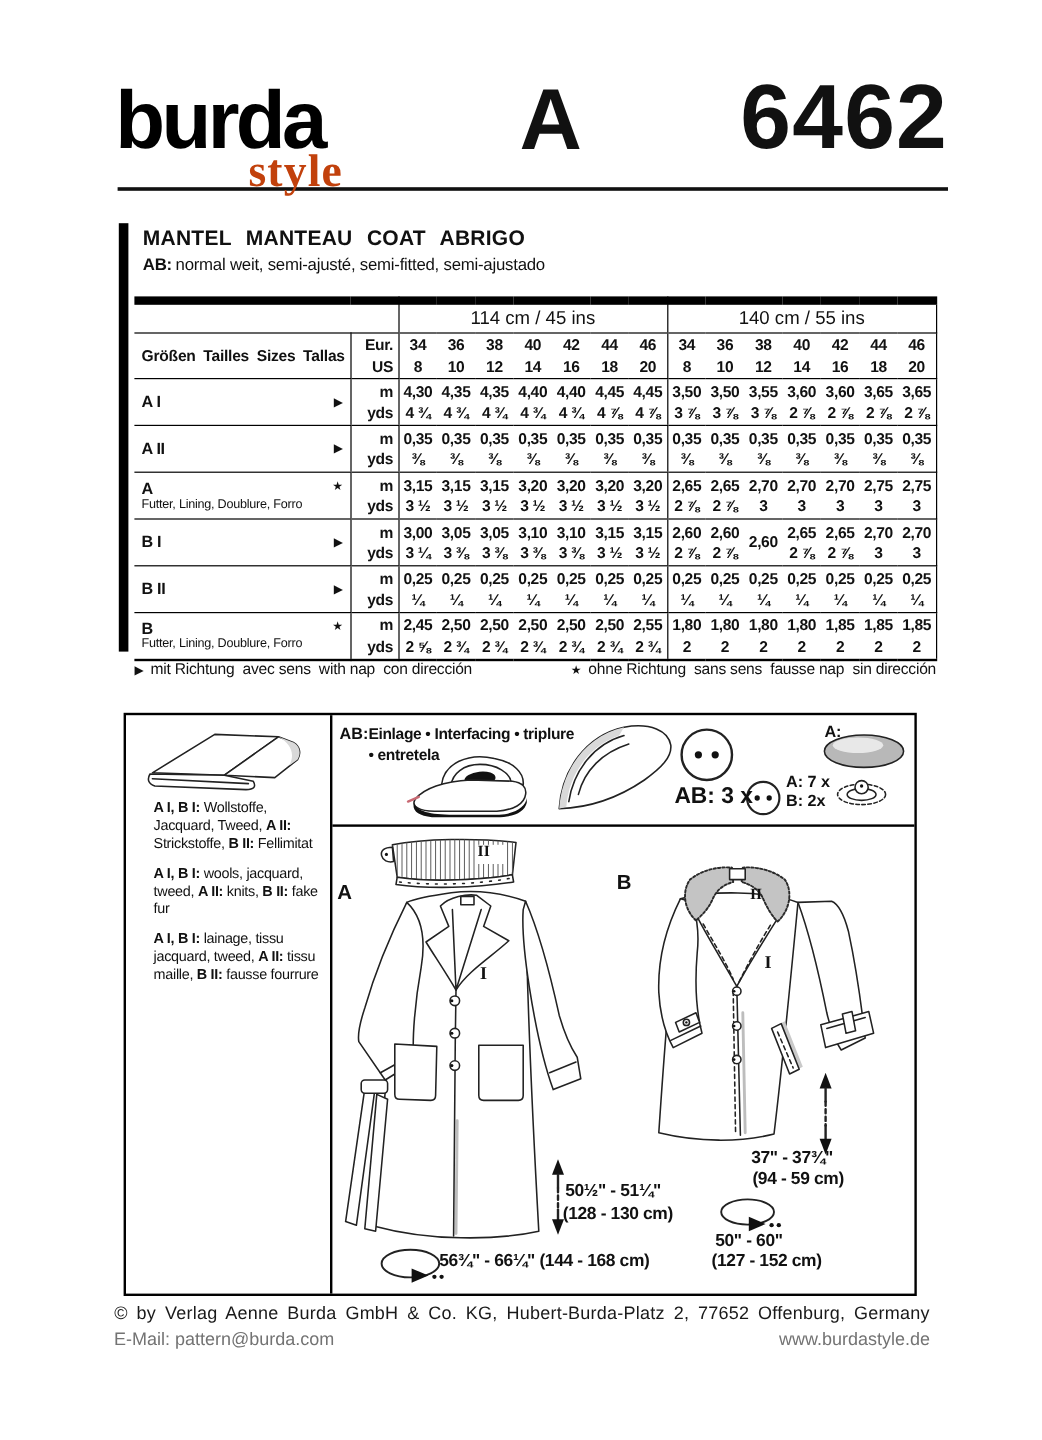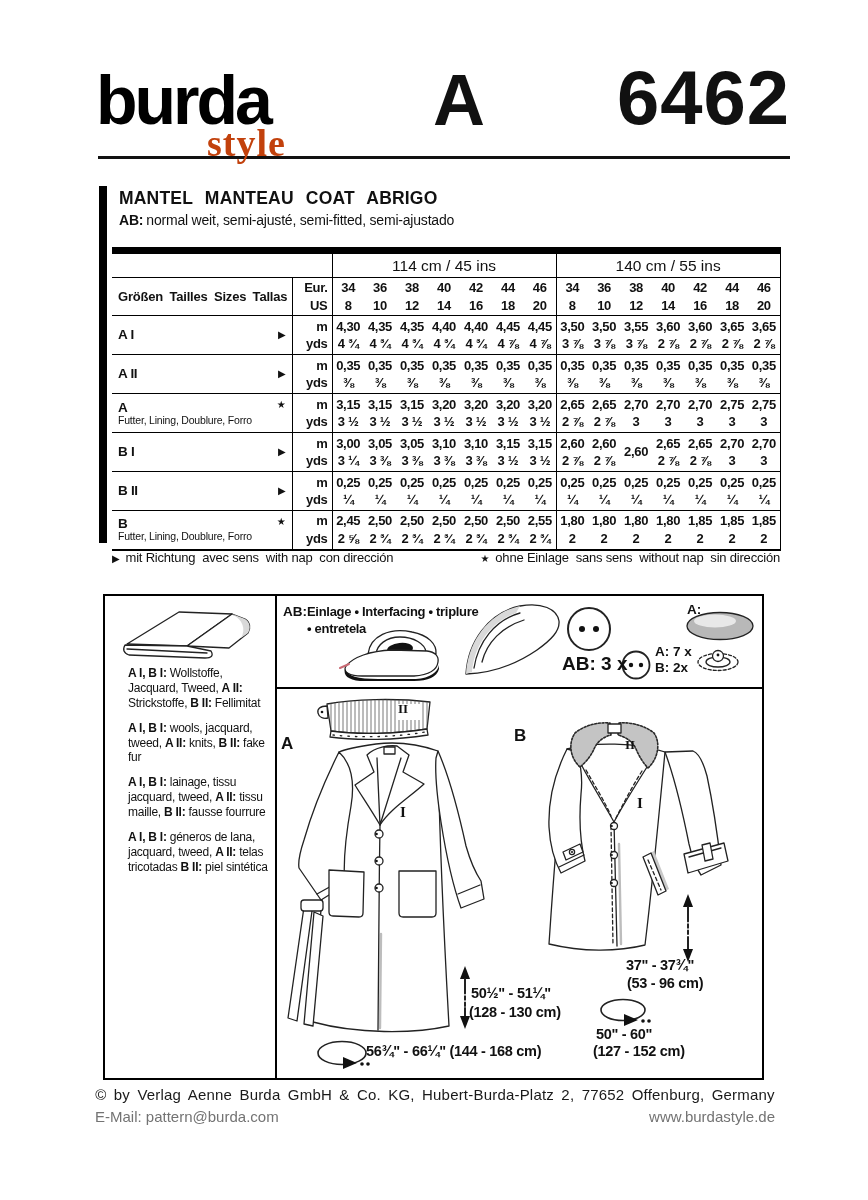--- a/index.html
+++ b/index.html
@@ -591,21 +591,21 @@
             <div>1,85</div>
             <div>2</div>
           </td>
         </tr>
       </tbody>
 </table>
 </div>
 
 <div class="abs footnotes">
   <span><span class="fn-mark">▶</span><span>mit Richtung  avec sens  with nap  con dirección</span></span>
-  <span><span class="fn-mark">★</span><span>ohne Einlage  sans sens  without nap  sin dirección</span></span>
+  <span><span class="fn-mark">★</span><span>ohne Richtung  sans sens  fausse nap  sin dirección</span></span>
 </div>
 
 <div class="abs lower-box">
   <div class="v-divider"></div>
   <div class="h-divider"></div>
 
   <svg style="position:absolute;left:0;top:0;" width="657" height="106" viewBox="0 0 657 106">
     <g transform="translate(12,8)">
       <path class="f" d="M10 40 L62 8 L115 10 L70 42 Z"></path>
       <path class="f" d="M115 10 L128 15 C133 18,134 24,131 29 L112 44 L70 42 Z"></path>
@@ -747,42 +747,41 @@
       <circle class="solid" cx="366" cy="327" r="1.8"></circle>
         <circle class="solid" cx="372" cy="327" r="1.8"></circle>
     </g>
   </svg>
 </div>
 
 <div class="abs materials" id="materials">
     <p><b>A I, B I:</b><span> Wollstoffe, Jacquard, Tweed, </span><b>A II:</b><span> Strickstoffe, </span><b>B II:</b><span> Fellimitat</span></p>
     <p><b>A I, B I:</b><span> wools, jacquard, tweed, </span><b>A II:</b><span> knits, </span><b>B II:</b><span> fake fur</span></p>
     <p><b>A I, B I:</b><span> lainage, tissu jacquard, tweed, </span><b>A II:</b><span> tissu maille, </span><b>B II:</b><span> fausse fourrure</span></p>
-    <p><b>A I, B I:</b><span> géneros de lana, jacquard, tweed, </span><b>A II:</b><span> telas tricotadas </span><b>B II:</b><span> piel sintética</span></p>
   </div>
 
 <div class="abs lbl notion-ab">AB:</div>
 <div class="abs notion-interfacing">Einlage • Interfacing • triplure • entretela</div>
 <div class="abs lbl btn-large-lbl">AB: 3 x</div>
 <div class="abs lbl btn-small-a">A: 7 x</div>
 <div class="abs lbl btn-small-b">B: 2x</div>
 <div class="abs lbl snap-lbl">A:</div>
 
 <div class="abs coat-letter coat-a-lbl">A</div>
 <div class="abs coat-letter coat-b-lbl">B</div>
 <div class="abs roman rn-a1">I</div>
 <div class="abs roman rn-a2">II</div>
 <div class="abs roman rn-b1">I</div>
 <div class="abs roman rn-b2">II</div>
 
 <div class="abs meas m-alen1">50½" - 51¼"</div>
 <div class="abs meas m-alen2">(128 - 130 cm)</div>
 <div class="abs meas m-awid">56¾" - 66¼" (144 - 168 cm)</div>
 <div class="abs meas m-blen1">37" - 37¾"</div>
-<div class="abs meas m-blen2">(53 - 96 cm)</div>
+<div class="abs meas m-blen2">(94 - 59 cm)</div>
 <div class="abs meas m-bwid1">50" - 60"</div>
 <div class="abs meas m-bwid2">(127 - 152 cm)</div>
 
 <div class="abs f-copy">© by Verlag Aenne Burda GmbH &amp; Co. KG, Hubert-Burda-Platz 2, 77652 Offenburg, Germany</div>
 <div class="abs f-line2">
   <span>E-Mail: pattern@burda.com</span>
   <span>www.burdastyle.de</span>
 </div>
 
 </body></html>

